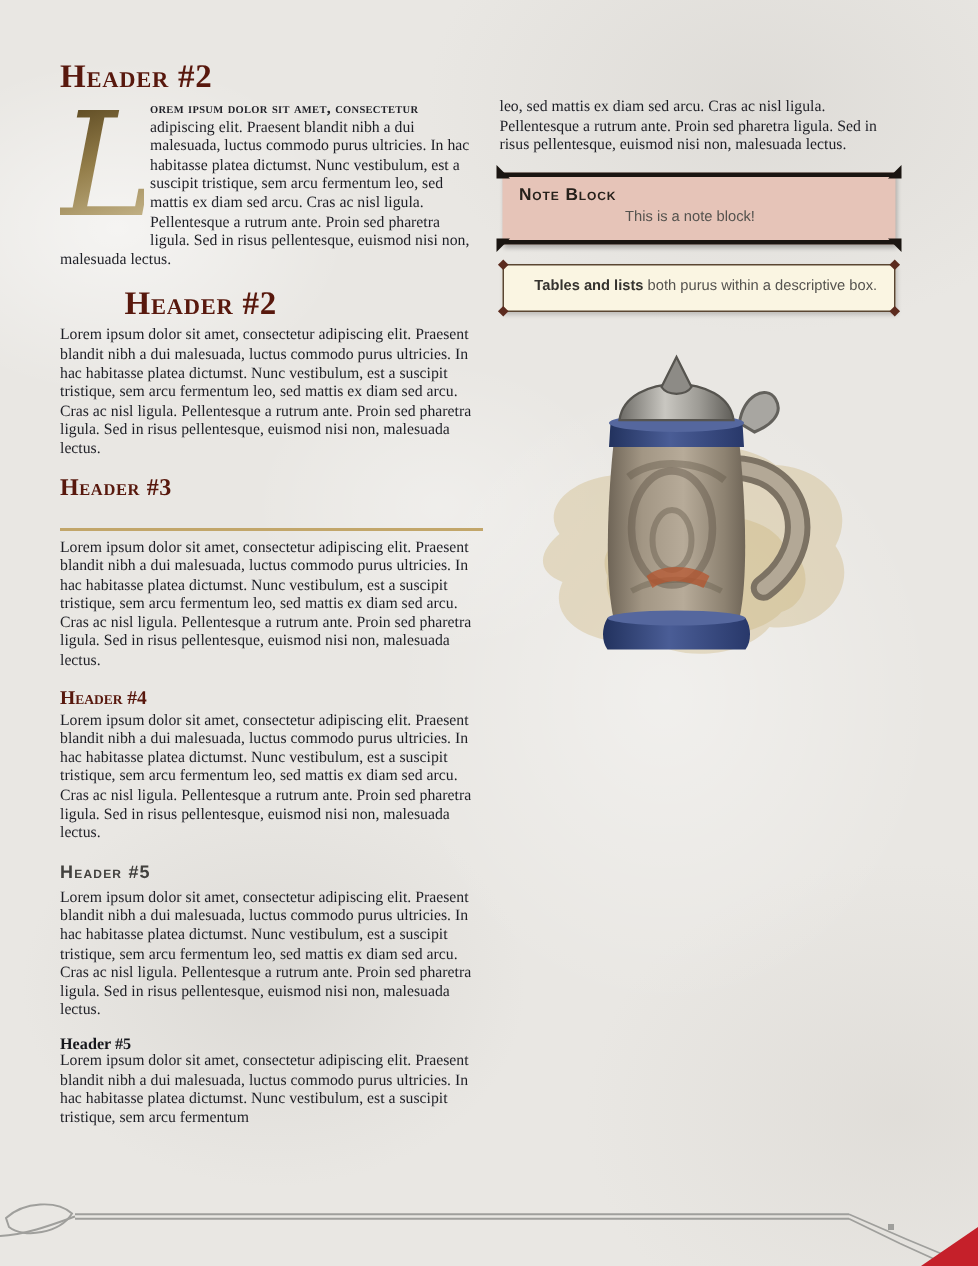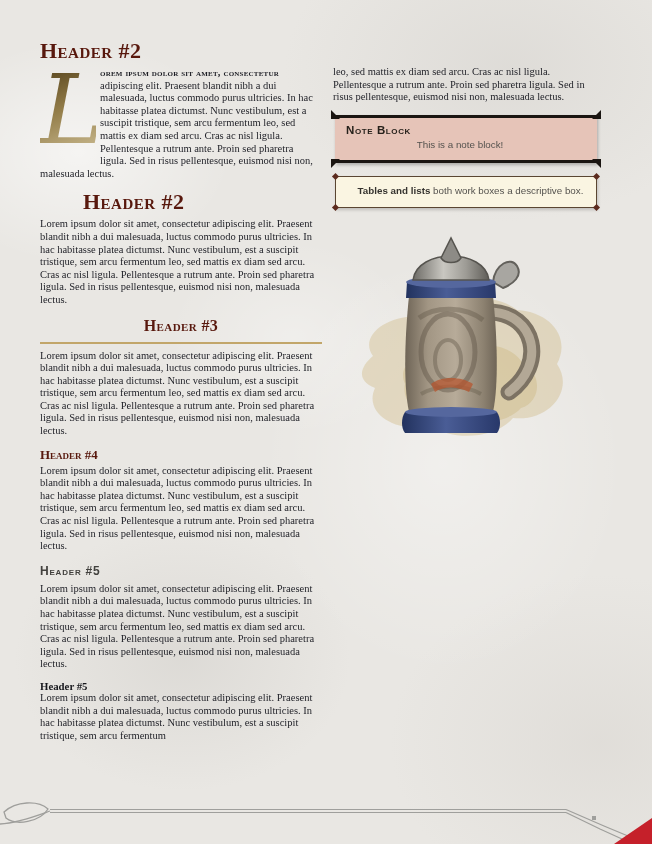--- a/index.html
+++ b/index.html
@@ -25,21 +25,21 @@
   .para { font-size: 10.5px; line-height: 12.6px; text-align: left; margin-bottom: 9px; }
 
   h1, h2 {
     font-family: "Liberation Serif", serif; font-variant: small-caps; font-weight: 700;
     color: #58180d; font-size: 22px; line-height: 26px; letter-spacing: .5px; margin: 0 0 3px 0;
   }
   h2 { margin-top: 7px; margin-left: 43px; }
   h3 {
     font-family: "Liberation Serif", serif; font-variant: small-caps; font-weight: 700;
     color: #58180d; font-size: 16px; line-height: 19px; letter-spacing: .4px;
-    border-bottom: 2px solid #c2a66a; padding-bottom: 7px; margin: 9px 0 6px 0; text-align: center;
+    border-bottom: 2px solid #c2a66a; padding-bottom: 17px; margin: 9px 0 6px 0;
   }
   h4 {
     font-family: "Liberation Serif", serif; font-variant: small-caps; font-weight: 700;
     color: #58180d; font-size: 13px; line-height: 15px; margin: 9px 0 3px 0;
   }
   .h5-sans {
     font-family: "Liberation Sans", sans-serif; font-variant: small-caps; font-weight: 700;
     color: #42413e; font-size: 12px; letter-spacing: .8px; margin: 11px 0 5px 0;
   }
   .h6-serif {
@@ -132,21 +132,21 @@
       <div class="box-title">Note Block</div>
       <div class="box-text">This is a note block!</div>
     </div>
 
     <div class="desc-box">
       <div class="db-dot db-tl"></div>
       <div class="db-dot db-tr"></div>
       <div class="db-dot db-bl"></div>
       <div class="db-dot db-br"></div>
       <div class="box-text indent">
-        <span class="bold-lead">Tables and lists</span><span> both work boxes a descriptive box.</span>
+        <span class="bold-lead">Tables and lists</span><span> both purus within a descriptive box.</span>
       </div>
     </div>
 
     <div class="stein-wrap">
       <svg width="240" height="210" viewBox="0 0 240 210">
         <defs>
           <linearGradient id="bodyg" x1="0" y1="0" x2="1" y2="0">
             <stop offset="0" stop-color="#6f6557"></stop>
               <stop offset="0.25" stop-color="#a29684"></stop>
             <stop offset="0.55" stop-color="#b7ab99"></stop>

